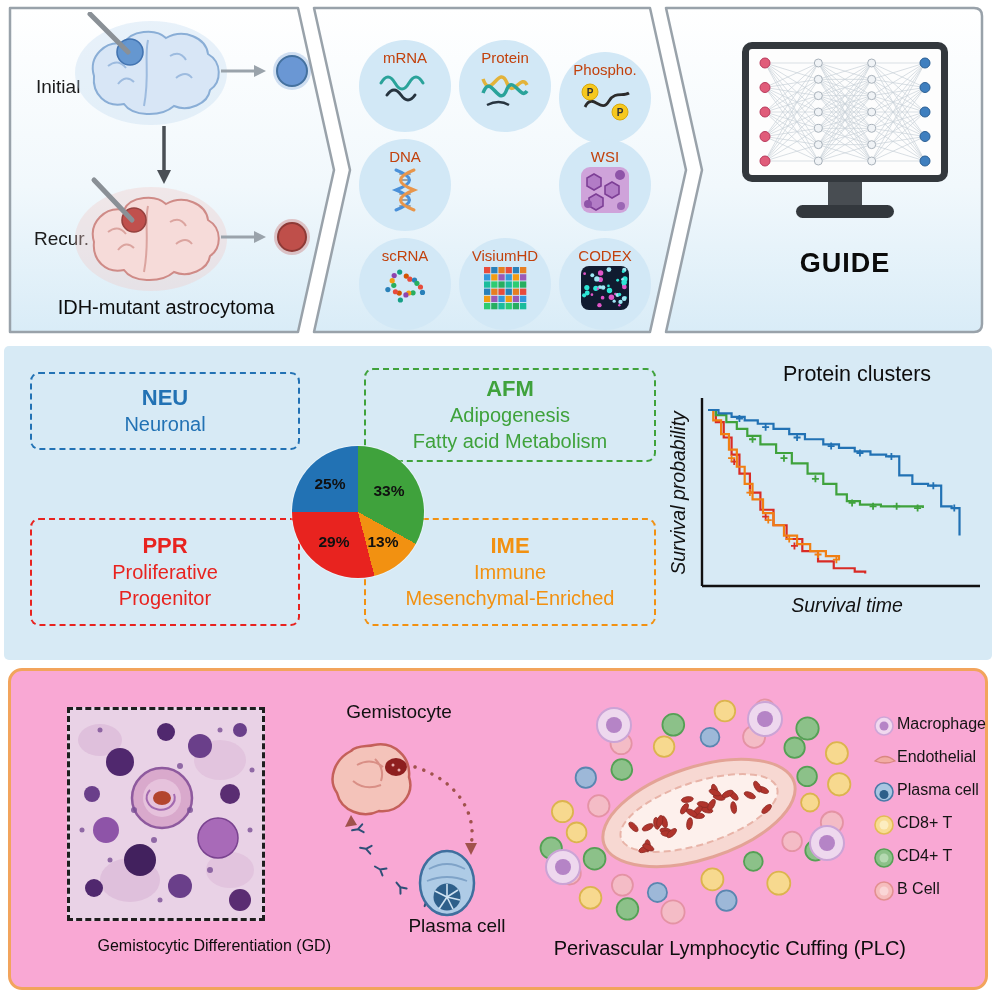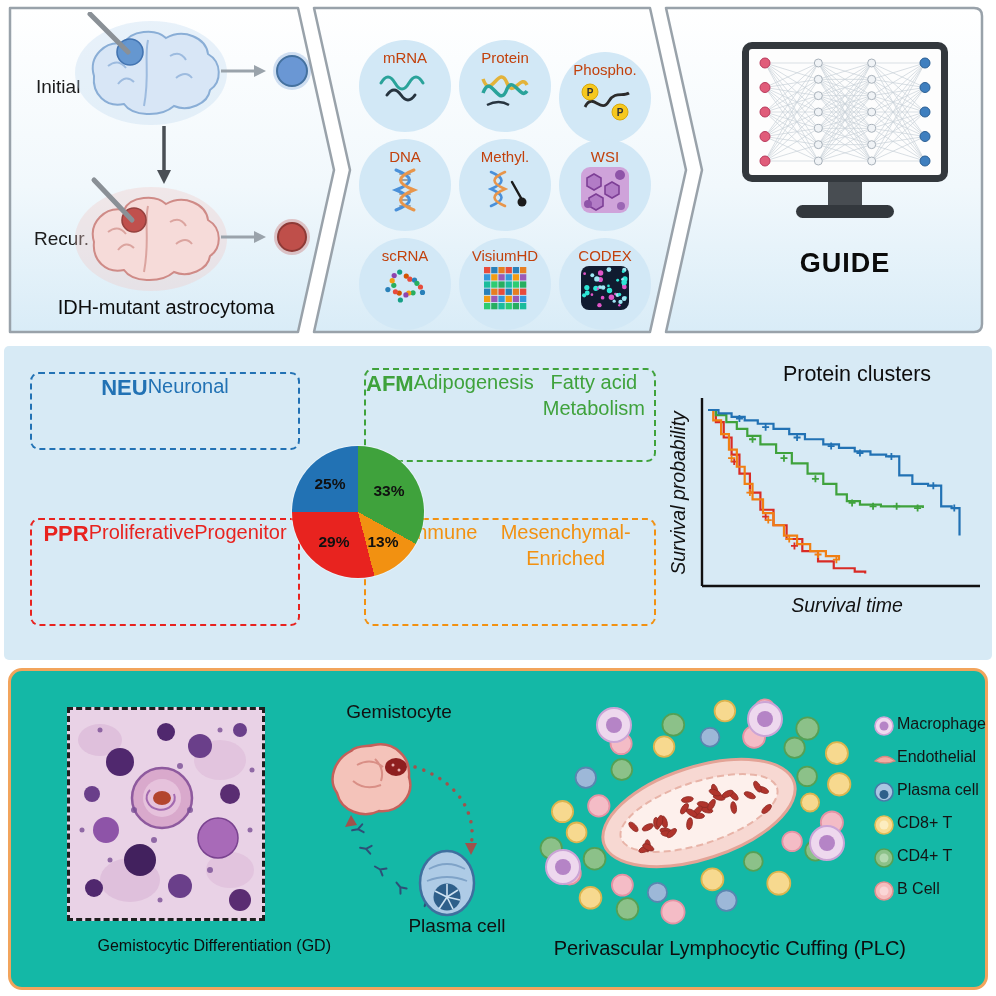--- a/index.html
+++ b/index.html
@@ -16,39 +16,39 @@
   .omic-label{font-size:15px;color:#c2410c;margin-bottom:1px;z-index:2}
 
   #monitor{position:absolute;left:742px;top:42px;width:206px}
   #monitor-screen{width:206px;height:140px;border:7px solid #33383d;border-radius:10px;background:#fdfdfd;overflow:hidden}
   #monitor-neck{width:34px;height:23px;background:#484d52;margin:0 auto}
   #monitor-base{width:98px;height:13px;background:#33383d;border-radius:7px;margin:0 auto}
   #guide-label{position:absolute;left:700px;top:248px;width:290px;text-align:center;font-weight:bold;font-size:27px;letter-spacing:1px;color:#0b0b0b}
 
   
   #mid-band{position:absolute;left:4px;top:346px;width:988px;height:314px;background:#d7eaf5;border-radius:5px}
-  .dbox{position:absolute;border:2.5px dashed #333;border-radius:9px;text-align:center;display:flex;flex-direction:row;justify-content:center;line-height:1.28}
+  .dbox{position:absolute;border:2.5px dashed #333;border-radius:9px;text-align:center;display:flex;flex-direction:column;justify-content:center;line-height:1.28}
   .dbox .abbr{font-weight:bold;font-size:22px}
   .dbox .nm{font-size:20px}
   #box-neu{left:26px;top:26px;width:270px;height:78px}
   #box-afm{left:360px;top:22px;width:292px;height:94px}
   #box-ppr{left:26px;top:172px;width:270px;height:108px}
   #box-ime{left:360px;top:172px;width:292px;height:108px}
 
   #pie{position:absolute;left:288px;top:100px;width:132px;height:132px;border-radius:50%;z-index:3;box-shadow:0 0 0 1px rgba(255,255,255,.4)}
   .plabel{position:absolute;transform:translate(-50%,-50%);font-weight:700;font-size:15.5px;color:#101010;z-index:4}
 
   #km-box{position:absolute;left:660px;top:10px;width:322px;height:300px}
   #km-title{position:absolute;left:70px;top:6px;width:246px;text-align:center;font-size:21.5px;color:#0d0d0d}
   #km-plot{position:absolute;left:0;top:34px}
   #km-ylabel{position:absolute;left:-106px;top:126px;width:240px;height:22px;text-align:center;font-style:italic;font-size:19.5px;transform:rotate(-90deg)}
   #km-xlabel{position:absolute;left:60px;top:238px;width:246px;text-align:center;font-style:italic;font-size:19.5px}
 
   
-  #bottom-band{position:absolute;left:8px;top:668px;width:980px;height:322px;background:#14b8a6;border:3px solid #f2a45c;border-radius:14px}
+  #bottom-band{position:absolute;left:8px;top:668px;width:980px;height:322px;background:#f9a8d4;border:3px solid #f2a45c;border-radius:14px}
   #histology{position:absolute;left:56px;top:36px;width:198px;height:214px;border:3px dashed #1e1e1e;background:#e9d2e6}
   #gd-illus{position:absolute;left:268px;top:30px;width:246px;height:262px}
   #gemistocyte-label{position:absolute;left:20px;top:0;width:200px;text-align:center;font-size:19px}
   #plasma-label{position:absolute;left:110px;top:214px;width:136px;text-align:center;font-size:19px}
   #gd-caption{position:absolute;left:10px;top:266px;width:310px;text-align:right;font-size:16px;color:#0d0d0d}
   #plc-caption{position:absolute;left:495px;top:266px;width:400px;text-align:right;font-size:20px;color:#0d0d0d}
   #pv-illus{position:absolute;left:508px;top:24px}
   #legend{position:absolute;left:862px;top:44px;width:118px}
   .leg-row{display:flex;align-items:flex-start;gap:0;height:33px}
   .leg-label{font-size:16px;color:#141414;white-space:nowrap}
@@ -132,31 +132,20 @@
     <div class="omic-label">DNA</div>
     <svg width="48" height="48">
       <g stroke-linecap="round">
         <line x1="19" y1="8" x2="29" y2="8" stroke="#9aa0a6" stroke-width="1.8"></line>
         <line x1="19" y1="14" x2="29" y2="14" stroke="#9aa0a6" stroke-width="1.8"></line>
         <line x1="19" y1="28" x2="29" y2="28" stroke="#9aa0a6" stroke-width="1.8"></line>
         <line x1="19" y1="34" x2="29" y2="34" stroke="#9aa0a6" stroke-width="1.8"></line>
         <line x1="19" y1="40" x2="29" y2="40" stroke="#9aa0a6" stroke-width="1.8"></line>
         <path d="M15,4 C33,11 33,17 15,24 C33,31 33,37 15,44" stroke="#4a90d9" stroke-width="3" fill="none"></path>
         <path d="M33,4 C15,11 15,17 33,24 C15,31 15,37 33,44" stroke="#e8954a" stroke-width="3" fill="none"></path>
-      </g>
-    </svg>
-  </div>
-  <div class="omic" style="left:459px;top:139px">
-    <div class="omic-label">Methyl.</div>
-    <svg width="52" height="48">
-      <g stroke-linecap="round">
-        <path d="M12,6 C26,12 26,17 12,23 C26,29 26,34 12,40" stroke="#4a90d9" stroke-width="2.6" fill="none"></path>
-        <path d="M26,6 C12,12 12,17 26,23 C12,29 12,34 26,40" stroke="#e8954a" stroke-width="2.6" fill="none"></path>
-        <line x1="33" y1="16" x2="42" y2="32" stroke="#1b1b1b" stroke-width="2.5"></line>
-        <circle cx="43" cy="36" r="4.5" fill="#1b1b1b"></circle>
       </g>
     </svg>
   </div>
   <div class="omic" style="left:559px;top:139px">
     <div class="omic-label">WSI</div>
     <svg width="54" height="48">
       <rect x="3" y="1" width="48" height="46" rx="9" fill="#cfa3da"></rect>
       <g stroke="#7d3f96" stroke-width="1.6" fill="#b27cc6">
         <polygon points="16,8 23,12 23,20 16,24 9,20 9,12"></polygon>
         <polygon points="34,16 41,20 41,28 34,32 27,28 27,20"></polygon>

